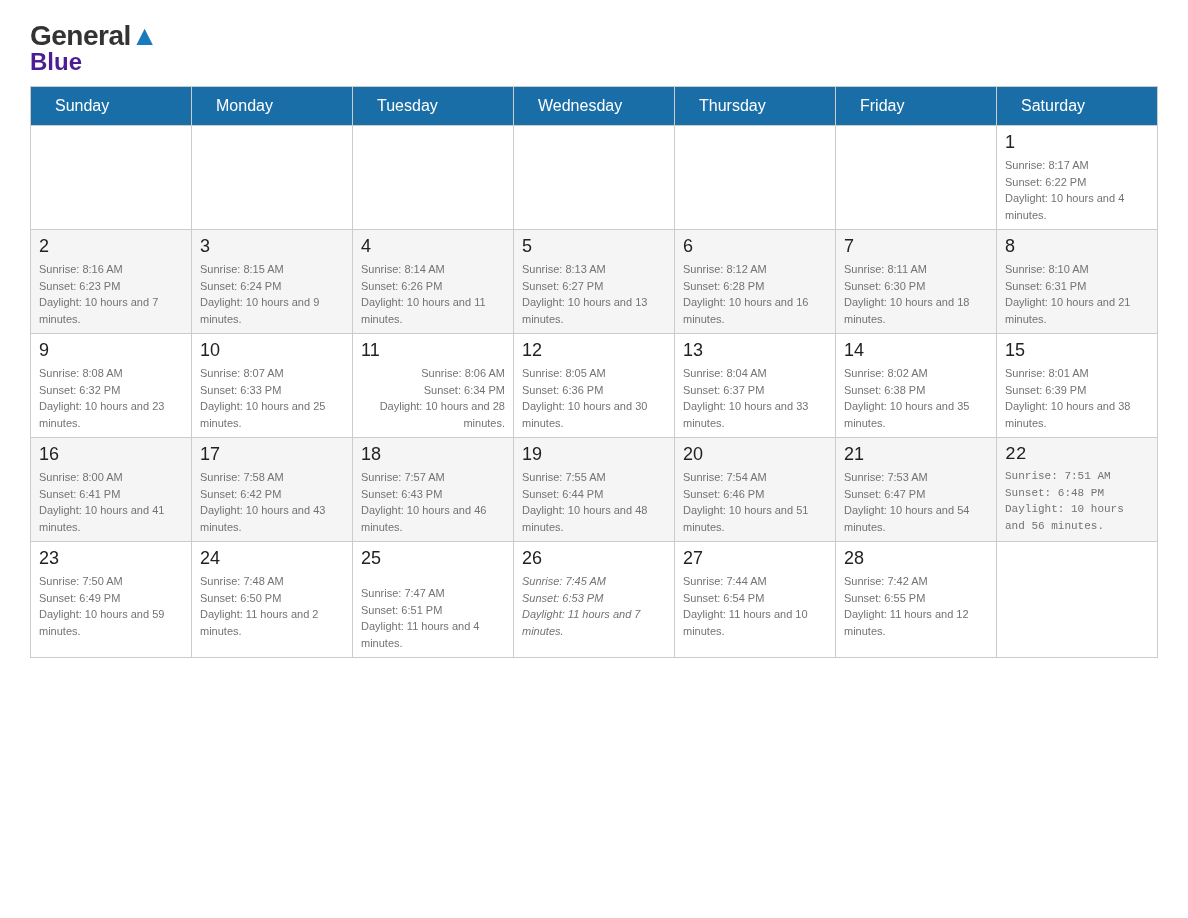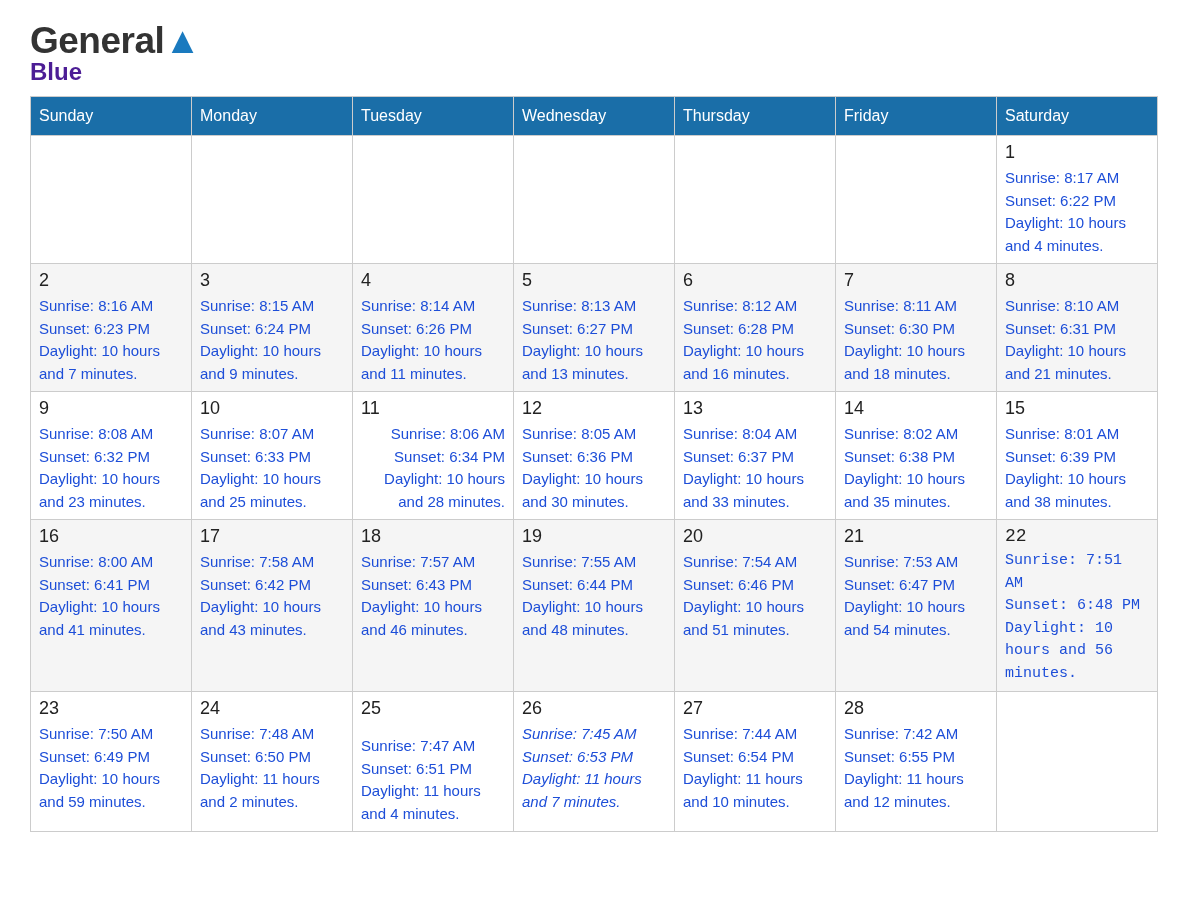--- a/index.html
+++ b/index.html
@@ -15,21 +15,21 @@
       justify-content: space-between;
       align-items: flex-start;
       margin-bottom: 10px;
     }
     .logo {
       display: flex;
       flex-direction: column;
       align-items: flex-start;
     }
     .logo-general {
-      font-size: 37px;
+      font-size: 28px;
       font-weight: bold;
       color: #333;
       letter-spacing: -0.5px;
     }
     .logo-general span {
       color: #1a7abf;
     }
     .logo-blue {
       font-size: 24px;
       color: #4c1d95;
@@ -53,21 +53,21 @@
     .calendar {
       width: 100%;
       border-collapse: collapse;
       margin-top: 10px;
     }
     .calendar th {
       background-color: #1a6ea8;
       color: #fff;
       font-size: 16px;
       font-weight: normal;
-      padding: 10px 8px;
+      padding: 10px 24px;
       text-align: left;
       border: 1px solid #ccc;
     }
     .calendar td {
       vertical-align: top;
       border: 1px solid #ccc;
       padding: 6px 8px;
       width: calc(100% / 7);
       min-height: 110px;
       font-size: 13px;
@@ -78,22 +78,22 @@
       background-color: #f5f5f5;
     }
     .day-number {
       font-size: 18px;
       font-weight: normal;
       color: #222;
       display: block;
       margin-bottom: 4px;
     }
     .day-info {
-      font-size: 15px;
-      color: #1d4ed8;
+      font-size: 11px;
+      color: #737373;
       line-height: 1.5;
     }
     .empty-cell {
       background: #fff;
     }
     .calendar tr:nth-child(even) td.empty-cell {
       background: #f5f5f5;
     }
   </style>
 </head>

